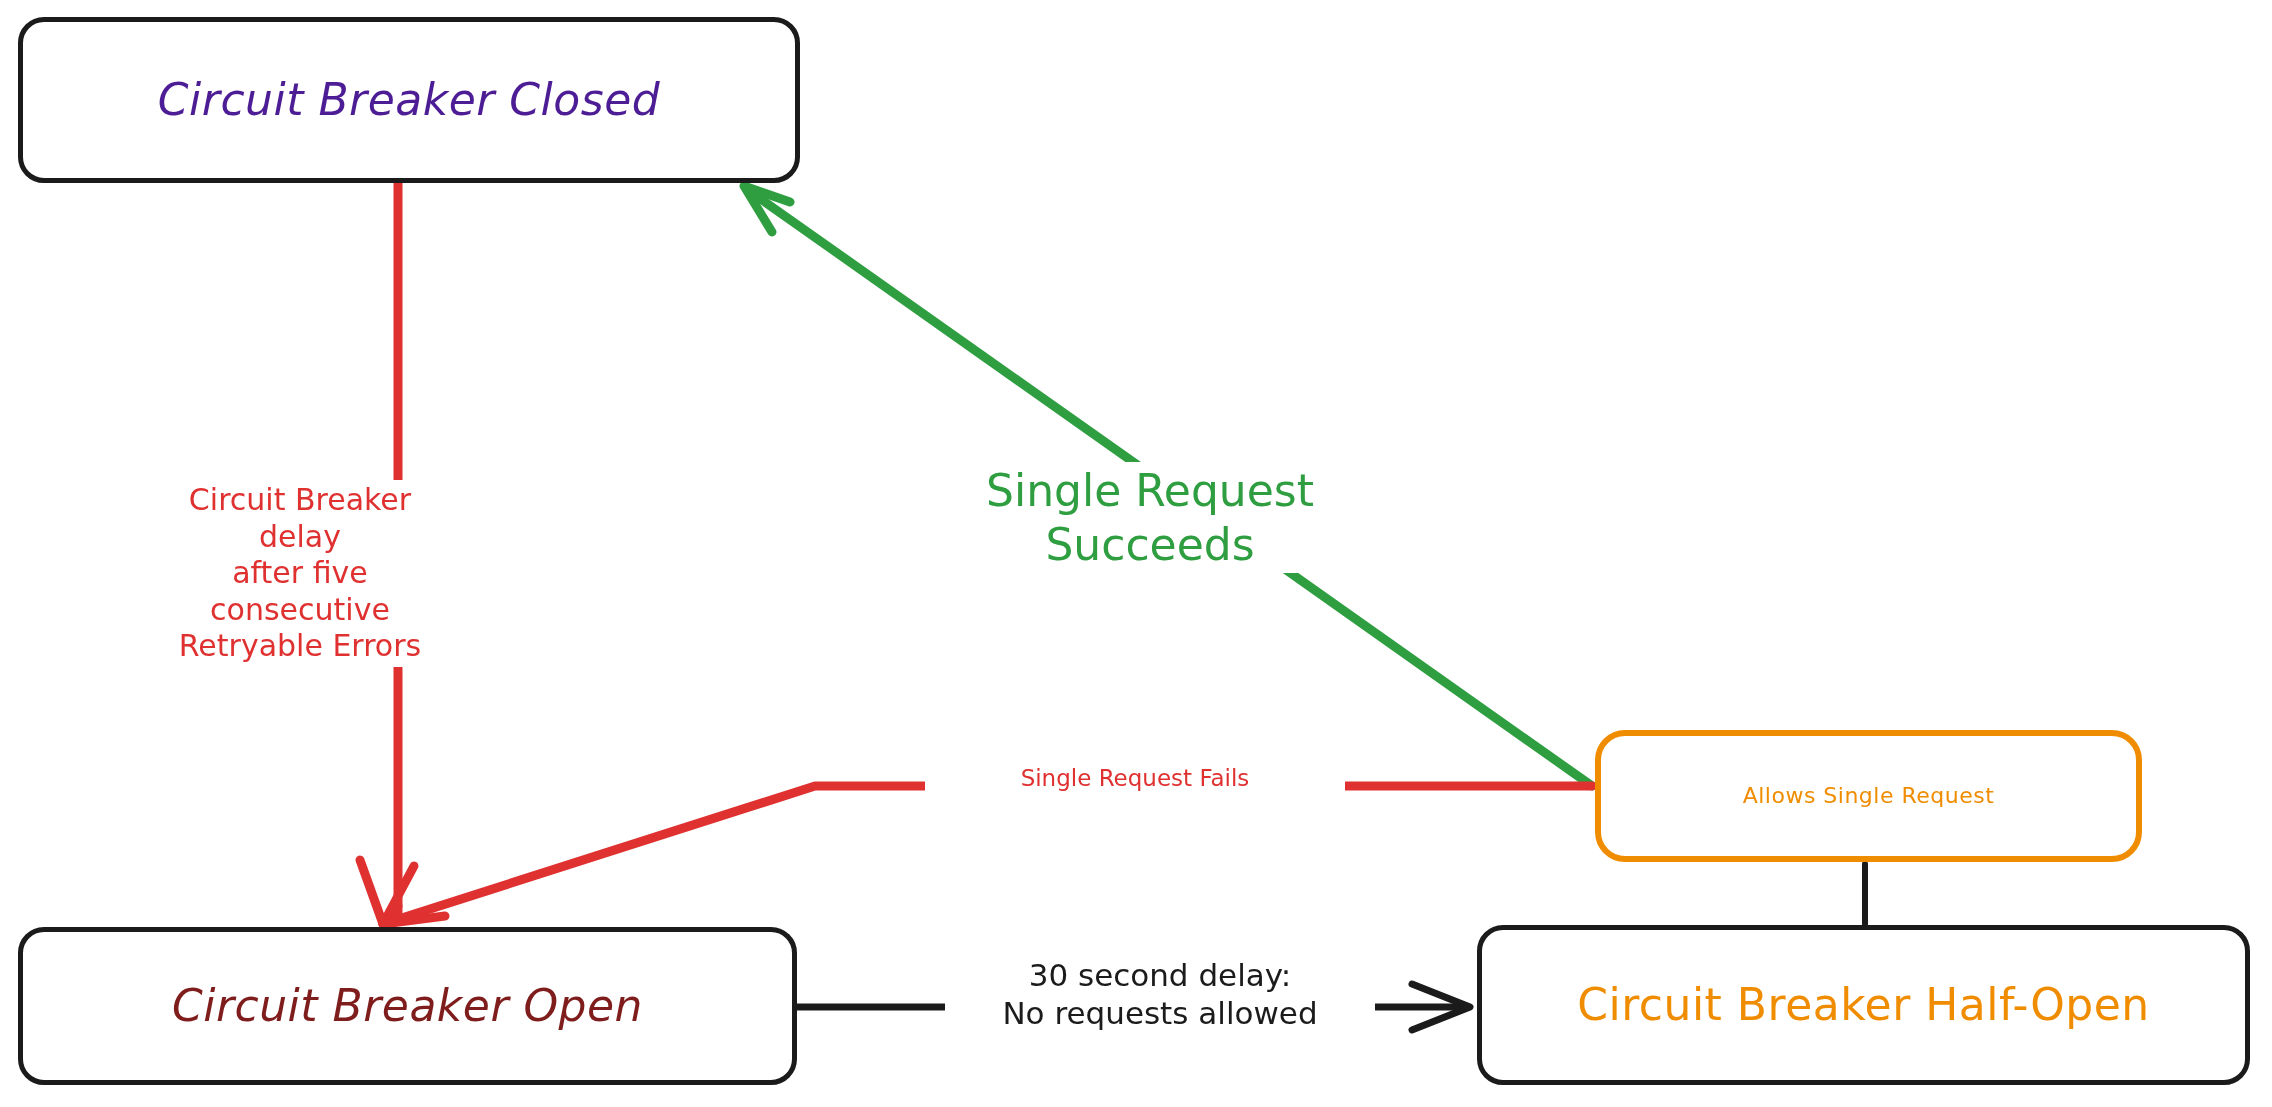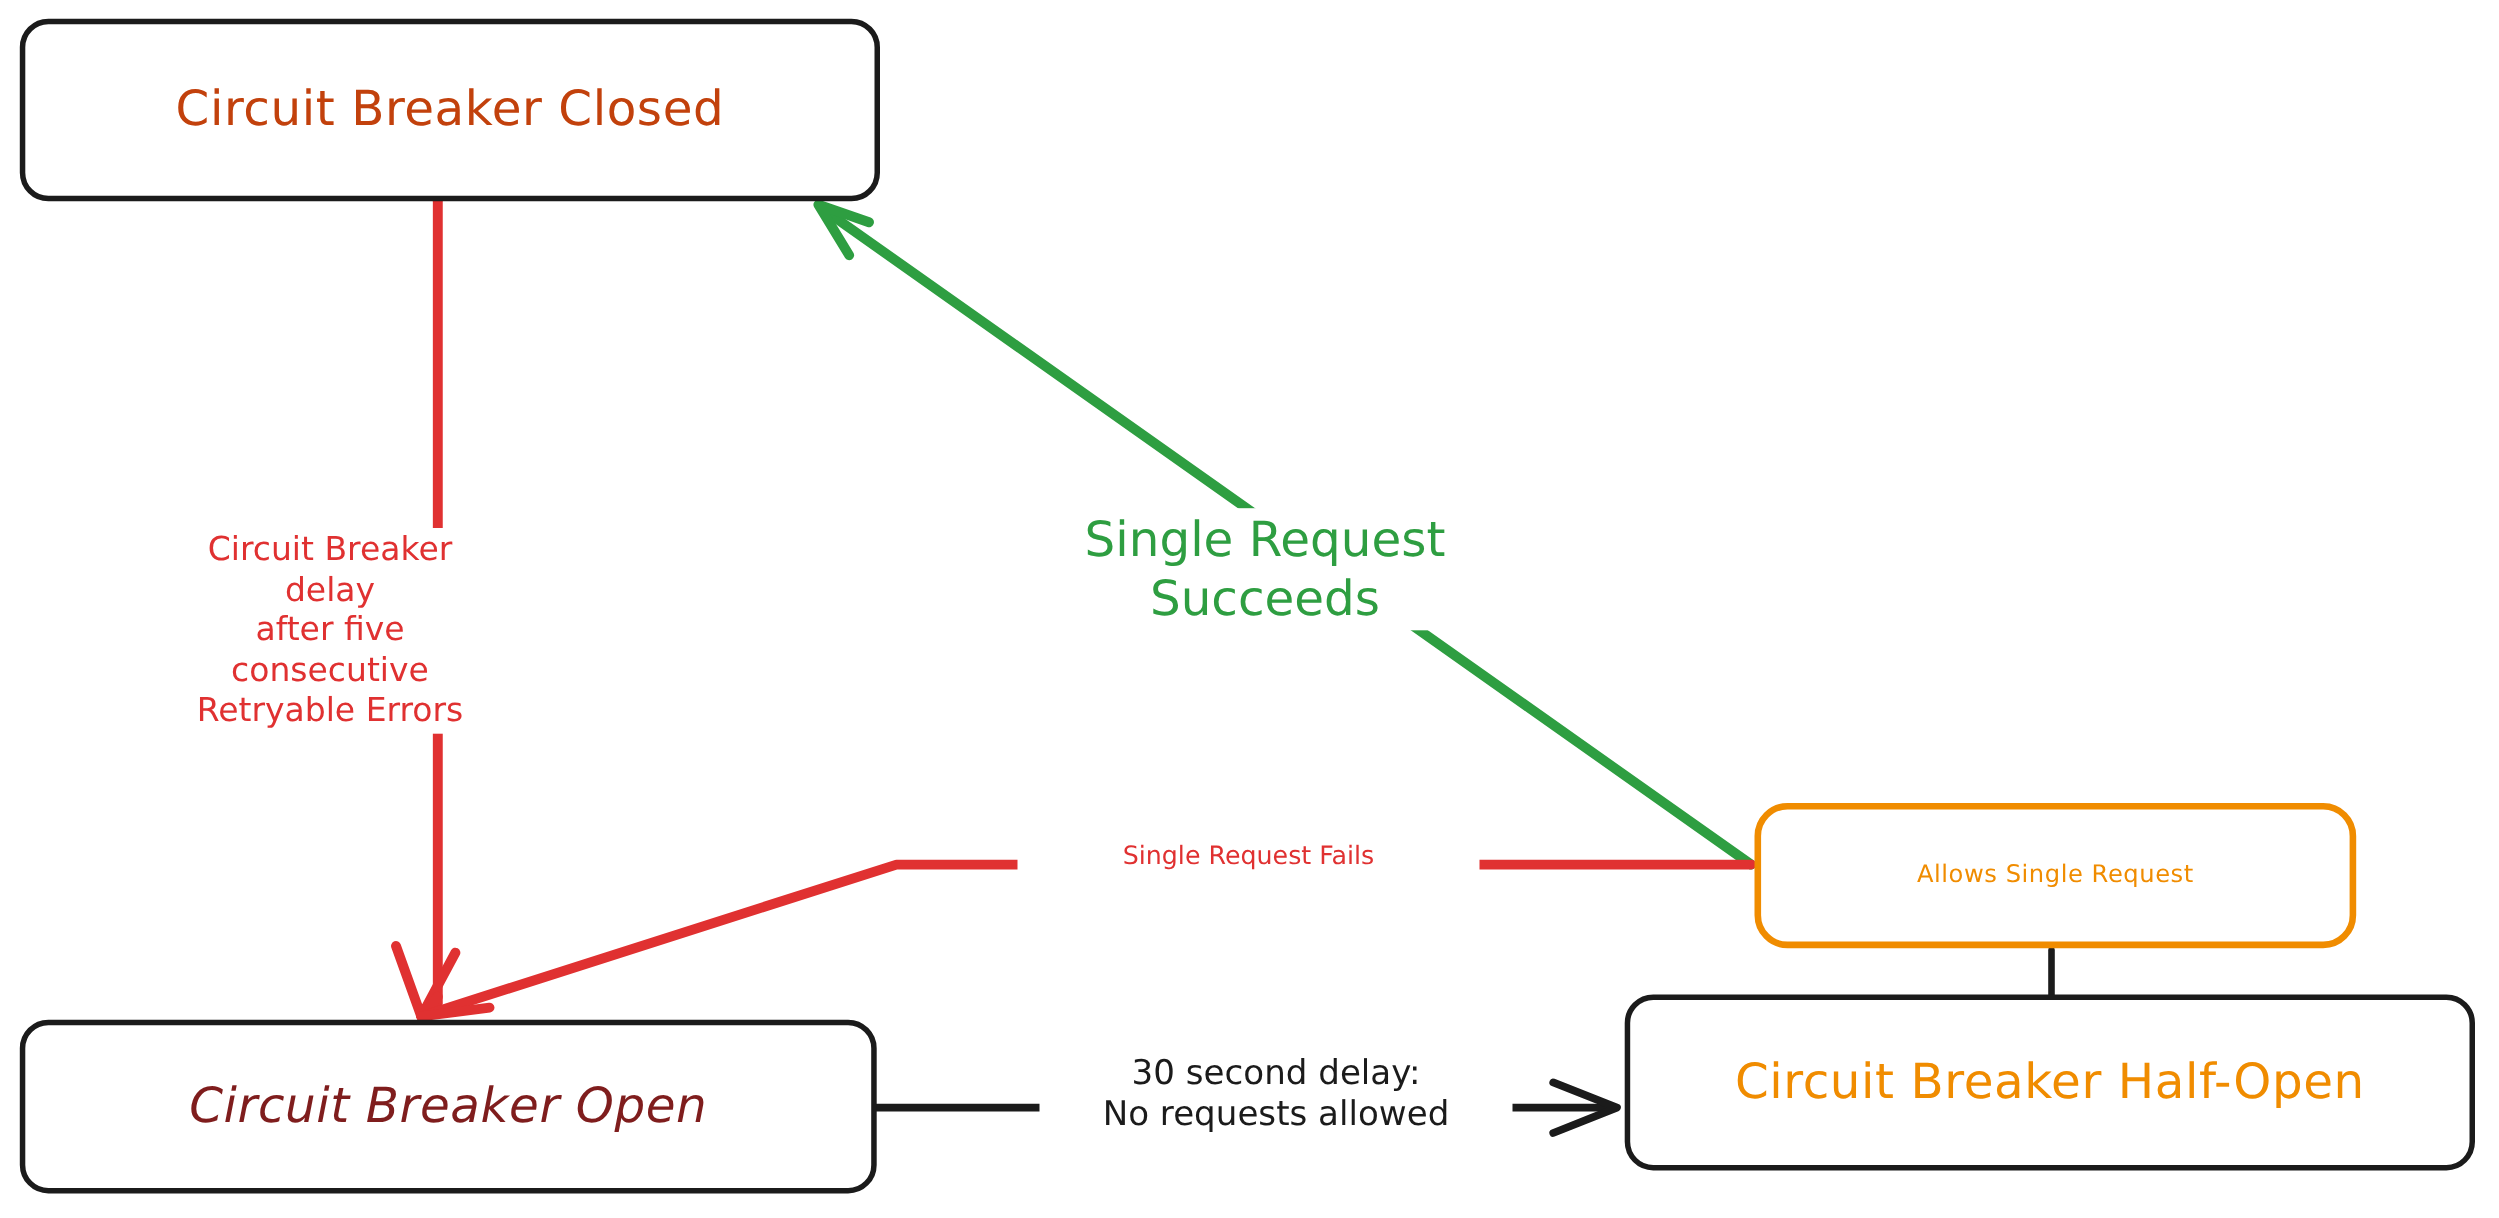--- a/index.html
+++ b/index.html
@@ -42,34 +42,34 @@
     border: 6px solid #F08C00;
     border-radius: 30px;
   }
   .node-label {
     font-family: "DejaVu Sans", sans-serif;
     font-weight: 400;
     letter-spacing: 0.5px;
     line-height: 1.1;
     white-space: nowrap;
   }
-  .label-green  { color: #c2410c; }
+  .label-green  { color: #4c1d95; font-style: italic; }
   .label-red    { color: #7f1d1d; font-style: italic; }
   .label-orange { color: #F08C00; }
 
   #node-closed   { left: 18px;   top: 17px;   width: 782px; height: 166px; }
   #node-closed   .node-label { font-size: 44px; }
 
   #node-open     { left: 18px;   top: 927px;  width: 779px; height: 158px; }
   #node-open     .node-label { font-size: 44px; }
 
   #node-allows   { left: 1595px; top: 730px;  width: 547px; height: 132px; }
   #node-allows   .node-label { font-size: 22px; }
 
-  #node-halfopen { left: 1477px; top: 904px;  width: 773px; height: 160px; }
+  #node-halfopen { left: 1477px; top: 925px;  width: 773px; height: 160px; }
   #node-halfopen .node-label { font-size: 44px; }
 
   .edge-label {
     position: absolute;
     font-family: "DejaVu Sans", sans-serif;
     line-height: 1.22;
     text-align: center;
     white-space: pre-line;
     background: #ffffff;
     padding: 2px 8px;

